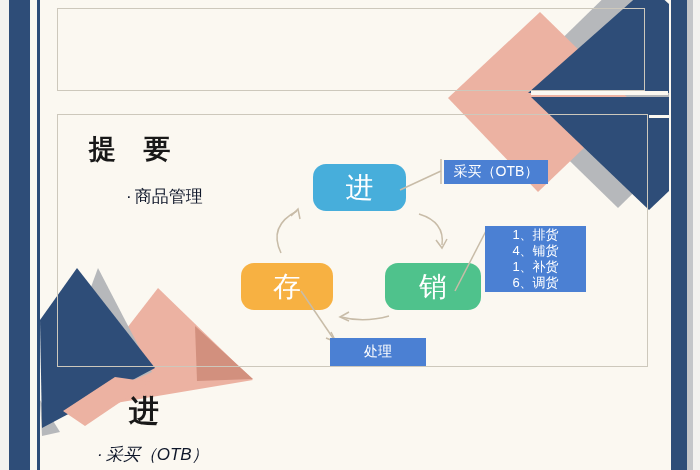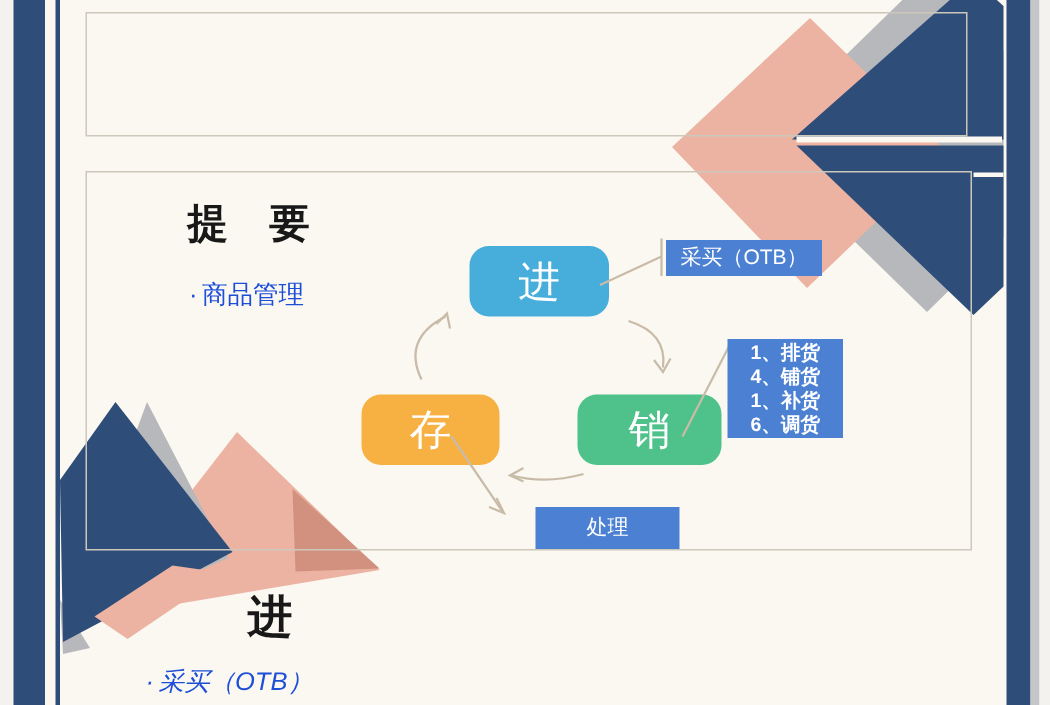--- a/index.html
+++ b/index.html
@@ -24,41 +24,41 @@
   .pink-dk{fill:#d2907e;}
   .gray{fill:#b6b8bb;}
   
   .sect{position:absolute;border:1px solid #cdc8bc;background:transparent;}
   .sect1{left:57px;top:8px;width:586px;height:81px;}
   .sect2{left:57px;top:114px;width:589px;height:251px;}
   .slit{position:absolute;background:#fbf8f1;}
   .slitA{left:531px;top:91px;width:137px;height:4px;}
   .slitB{left:649px;top:115px;width:20px;height:3px;}
   
-  .h1{position:absolute;color:#181818;font-weight:700;margin-left:36px;}
+  .h1{position:absolute;color:#181818;font-weight:700;}
   .summary-title{left:89px;top:131px;font-size:27px;letter-spacing:10px;}
   .purchase-title{left:129px;top:391px;font-size:30px;letter-spacing:2px;}
-  .bullet-line{position:absolute;color:#1d4ed8;}
+  .bullet-line{position:absolute;color:#0f172a;}
   .summary-bullet{left:126px;top:185px;font-size:17px;}
   .purchase-bullet{left:97px;top:443px;font-size:17px;font-style:italic;}
   .bullet-dot{margin-right:3px;}
   
   .node{position:absolute;border-radius:13px;color:#fff;
         display:flex;align-items:center;justify-content:center;
         font-size:28px;font-weight:400;}
   .node-in{left:313px;top:164px;width:93px;height:47px;background:#47aedb;}
   .node-sell{left:385px;top:263px;width:96px;height:47px;background:#4fc28c;}
   .node-store{left:241px;top:263px;width:92px;height:47px;background:#f7b142;}
   
   .callout{position:absolute;background:#4b80d3;color:#fff;
            display:flex;align-items:center;justify-content:center;text-align:center;}
   .callout-otb{left:444px;top:160px;width:104px;height:24px;font-size:14px;}
-  .callout-steps{left:485px;top:226px;width:77px;height:66px;font-size:13px;font-weight:bold;}
+  .callout-steps{left:485px;top:226px;width:101px;height:66px;font-size:13px;}
   .callout-steps ul{list-style:none;margin:0;padding:0;line-height:16px;}
-  .callout-handle{left:357px;top:338px;width:96px;height:28px;font-size:14px;}
+  .callout-handle{left:330px;top:338px;width:96px;height:28px;font-size:14px;}
   svg.connectors{position:absolute;left:0;top:0;pointer-events:none;}
   .conn{stroke:#c8bca8;stroke-width:1.5;fill:none;}
 </style>
 </head>
 <body>
 
 <div class="slide"></div>
 
 <svg class="decor" width="700" height="470" viewBox="0 0 700 470">
 

